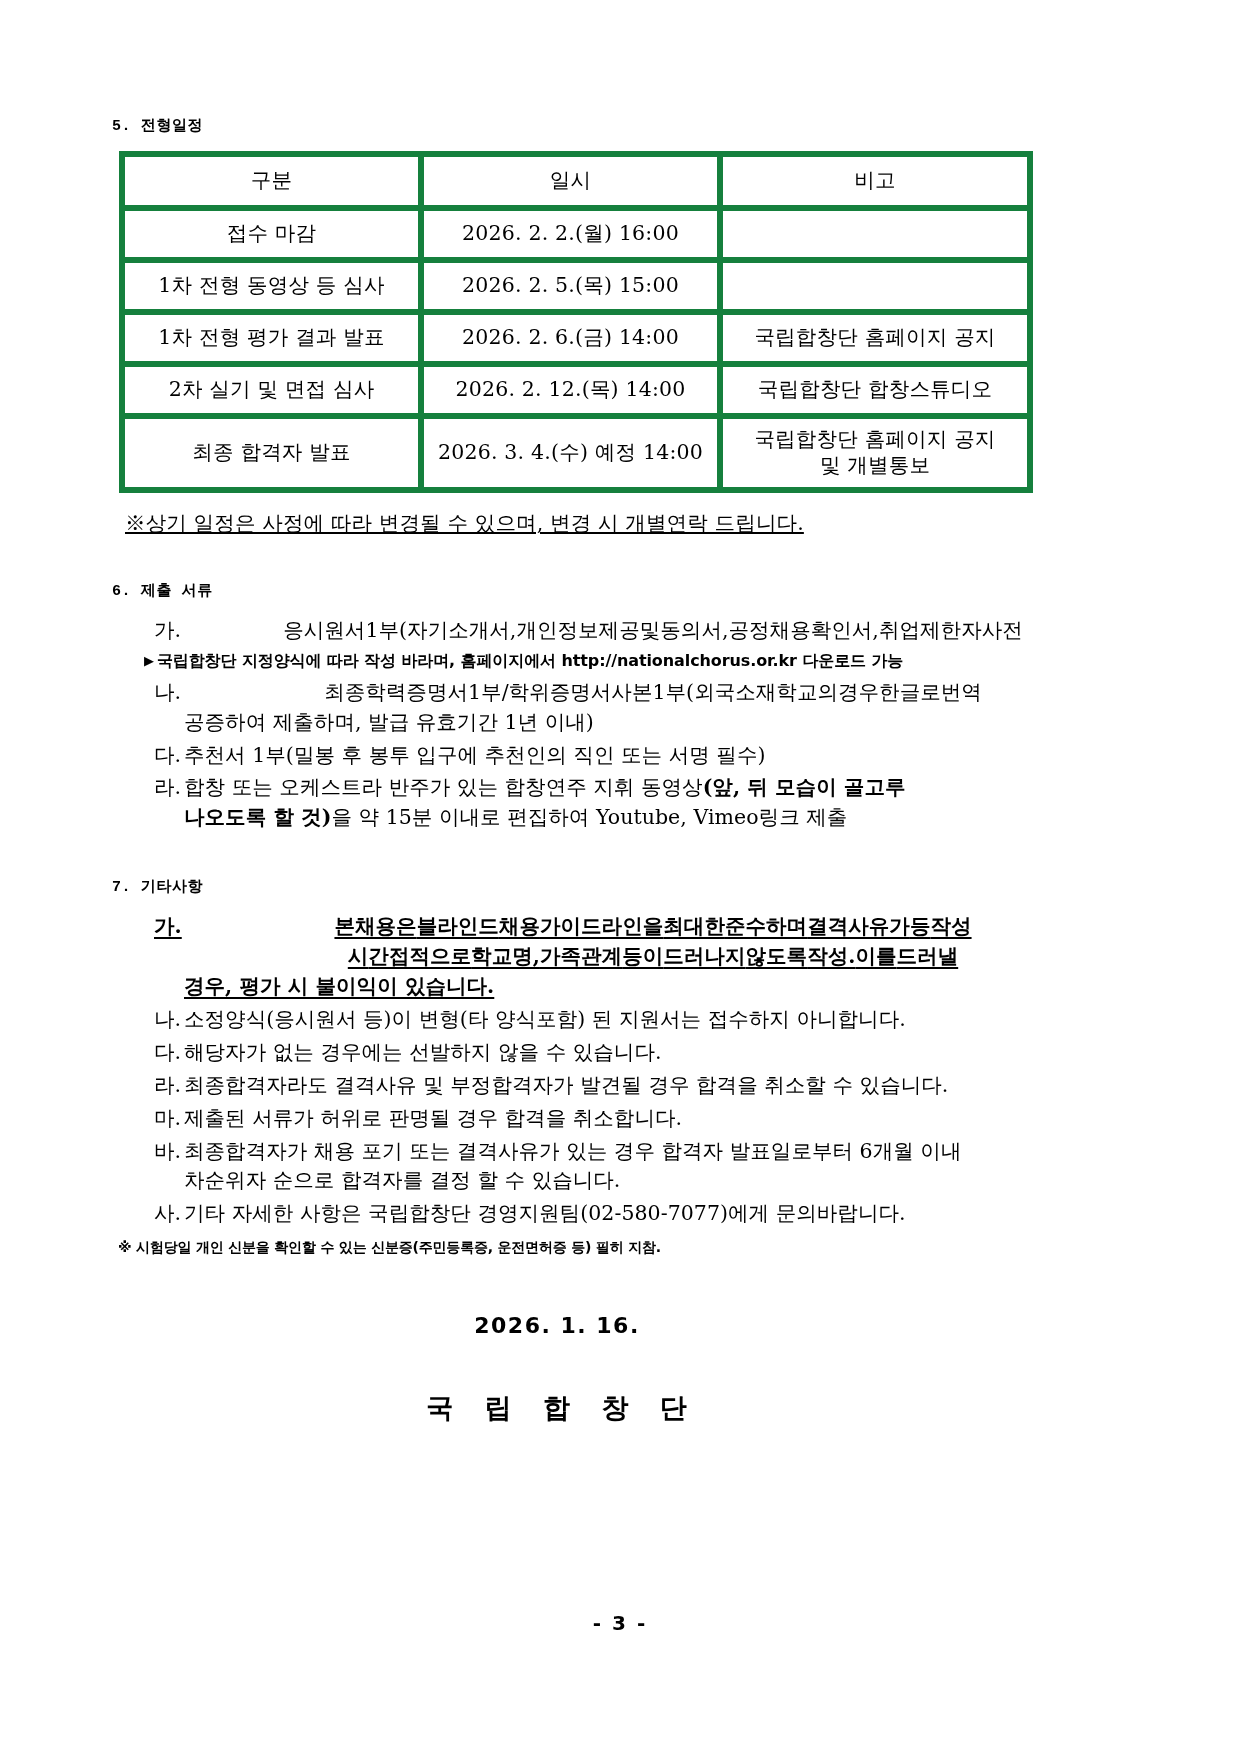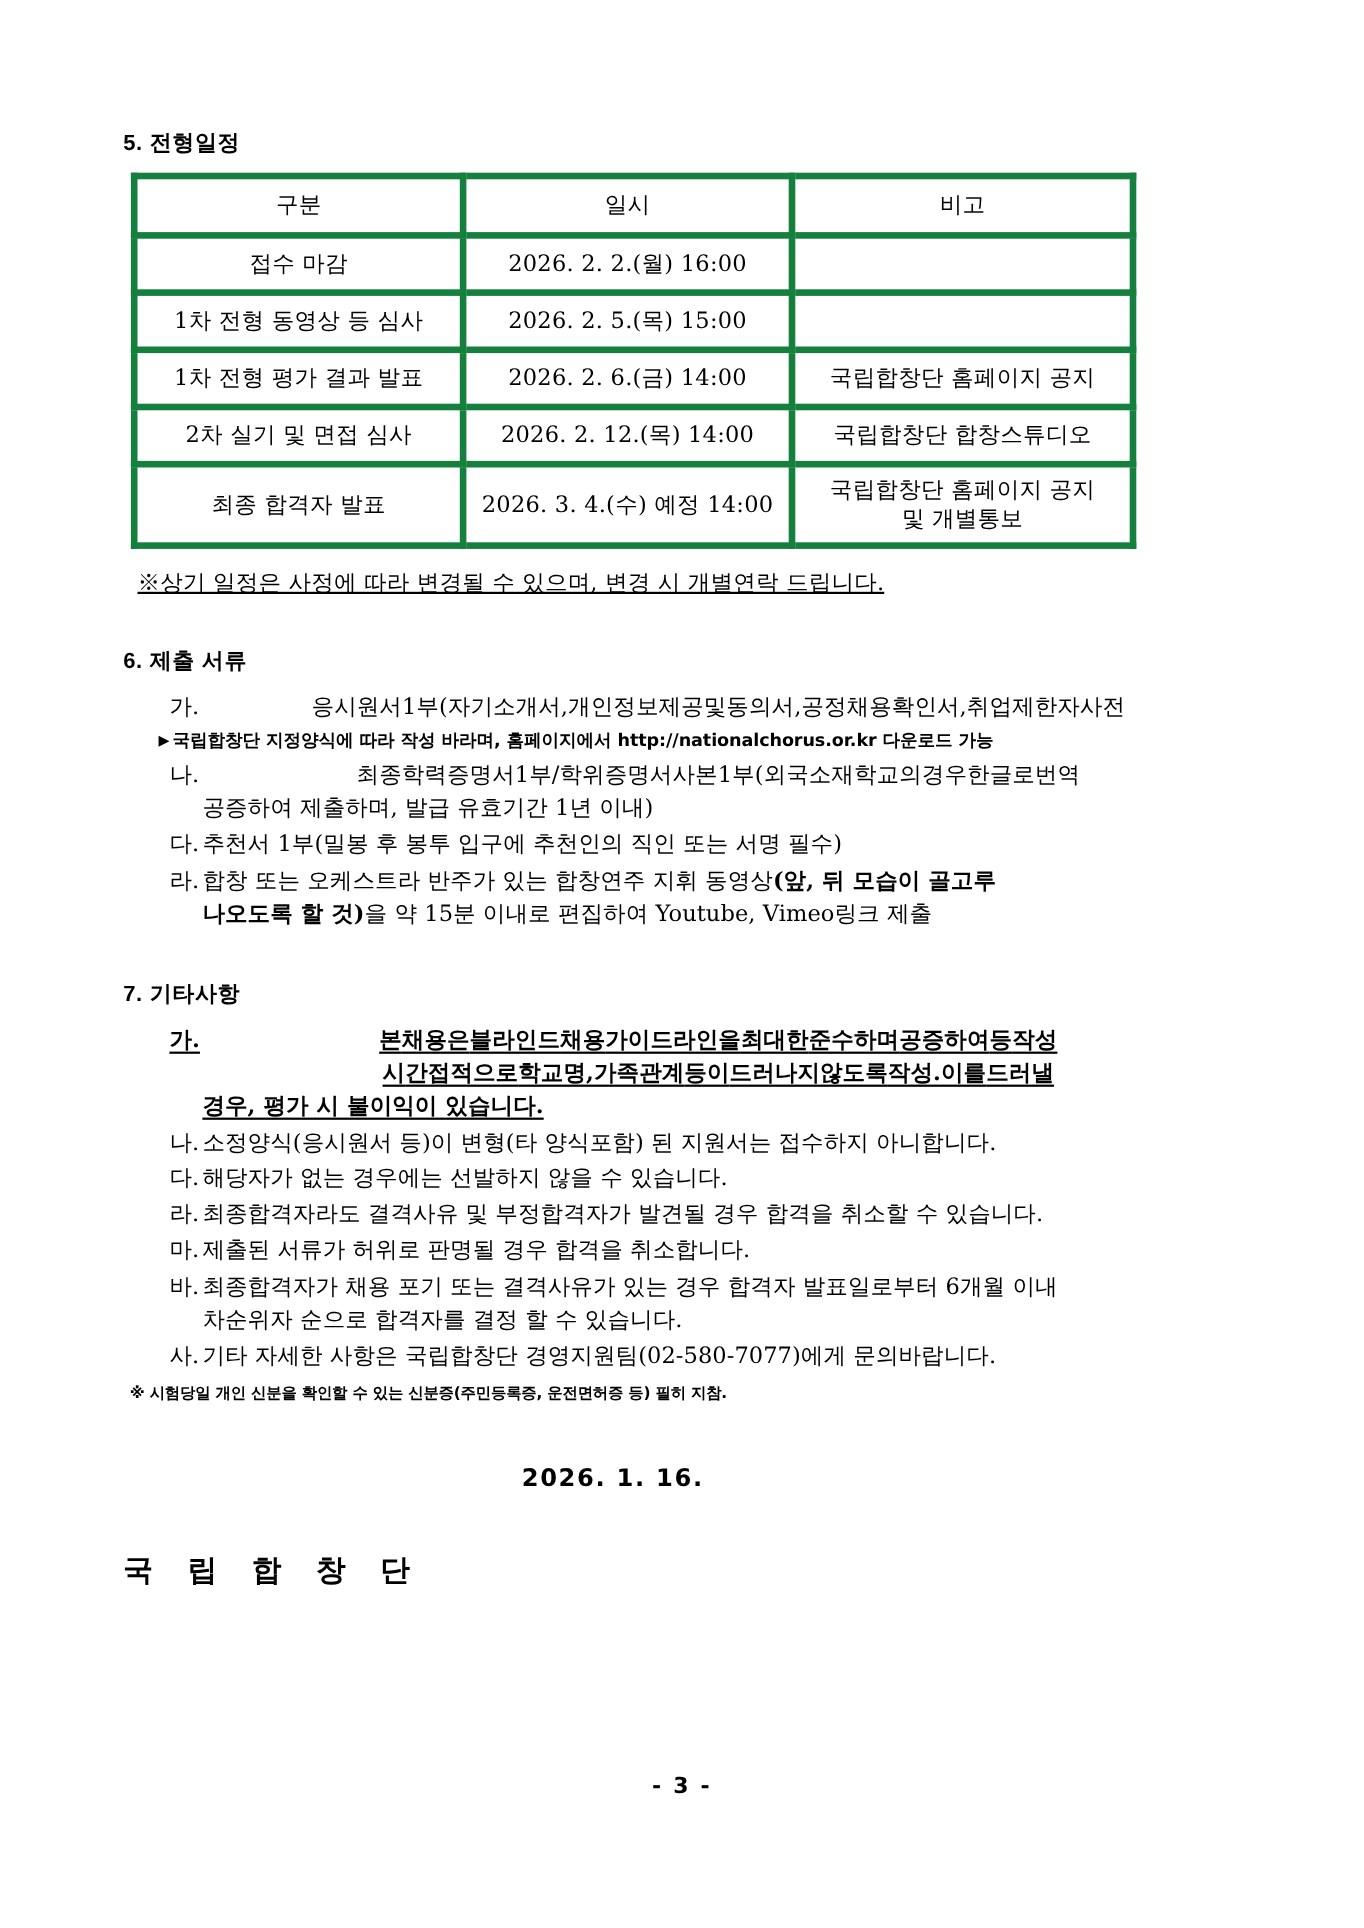--- a/index.html
+++ b/index.html
@@ -19,23 +19,23 @@
     position: absolute;
     left: 0; top: 0;
     width: 1240px;
     height: 1753px;
     box-sizing: border-box;
     padding: 118px 118px 60px 112px;
   }
 
   
   .section-heading {
-    font-family: Liberation Sans, sans-serif;
-    font-weight: bold;
-    font-size: 20px;
+    font-family: Liberation Mono, monospace;
+    font-weight: bold;
+    font-size: 15px;
     letter-spacing: 0.6px;
     margin: 0 0 14px 0;
     line-height: 1.25;
   }
   .section-heading.spaced-top { margin-top: 46px; }
 
   
   table.schedule {
     border-collapse: collapse;
     width: 866px;
@@ -132,21 +132,21 @@
   .date-line {
     text-align: center;
     font-family: "DejaVu Sans", "Liberation Sans", sans-serif;
     font-size: 22px;
     margin-top: 56px;
     letter-spacing: 1.5px;
     padding-right: 120px;
     font-weight: bold;
   }
   .org-line {
-    text-align: left;
+    text-align: center;
     font-family: "DejaVu Sans", "Liberation Sans", sans-serif;
     font-weight: bold;
     font-size: 27px;
     margin-top: 52px;
     letter-spacing: 11px;
     padding-right: 110px;
   }
   .page-number {
     position: absolute;
     left: 0;
@@ -275,21 +275,21 @@
       <span class="marker b7-bold">가.</span>
       <span class="body b7-bold">
         <span class="justify-line cont-line">
           <span>본</span>
           <span>채용은</span>
           <span>블라인드</span>
           <span>채용</span>
           <span>가이드라인을</span>
           <span>최대한</span>
           <span>준수하며</span>
-          <span>공증하여</span>
+          <span>결격사유가</span>
           <span>등</span>
           <span>작성</span>
         </span>
         <span class="justify-line cont-line">
           <span>시</span>
           <span>간접적으로</span>
           <span>학교명,</span>
           <span>가족관계</span>
           <span>등이</span>
           <span>드러나지</span>

